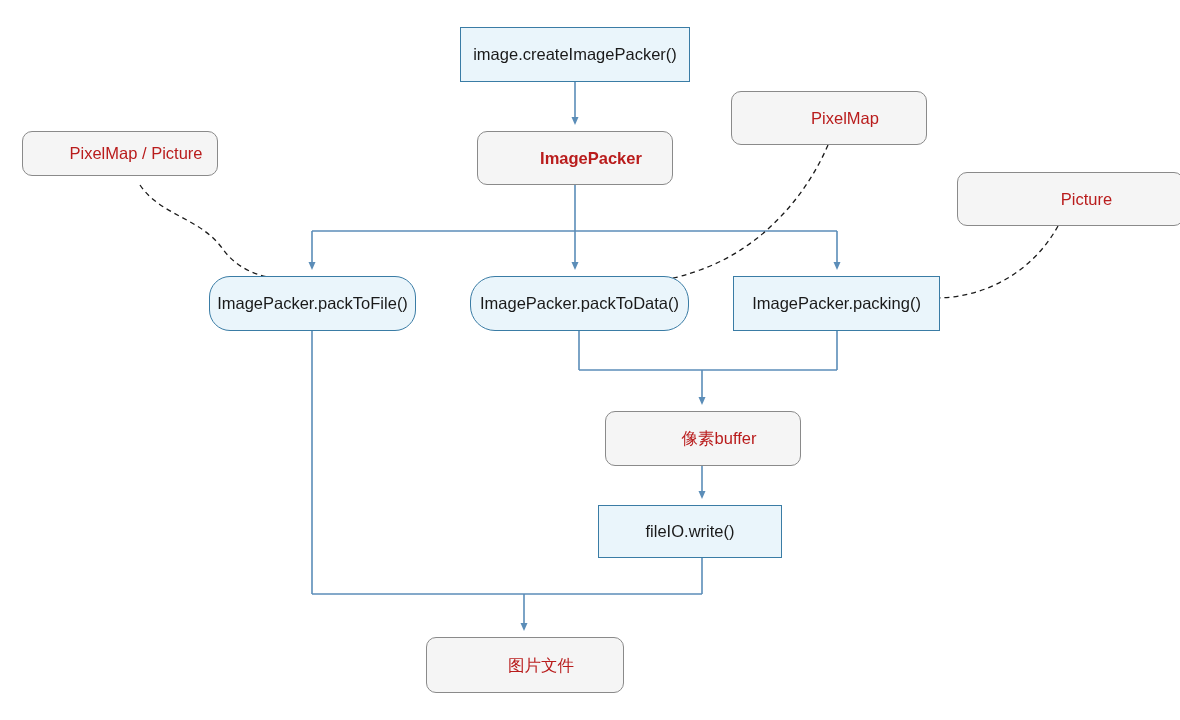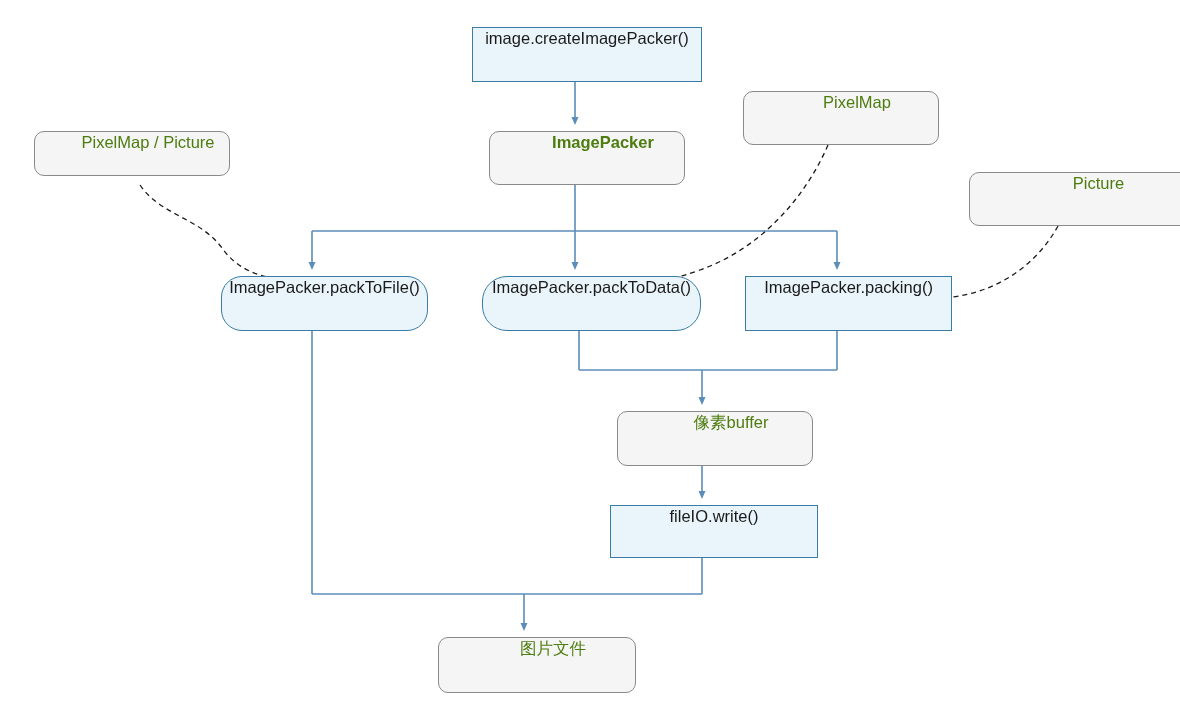--- a/index.html
+++ b/index.html
@@ -1,26 +1,26 @@
 <!DOCTYPE html>
 <html><head>
 <meta charset="utf-8">
 <style>
   html,body{margin:0;padding:0;background:#ffffff;}
   body{width:1180px;height:720px;position:relative;overflow:hidden;
        font-family:"Liberation Sans","DejaVu Sans",sans-serif;}
   #stage{position:absolute;left:0;top:0;width:1180px;height:720px;}
   svg.edges{position:absolute;left:0;top:0;width:1180px;height:720px;pointer-events:none;}
-  .node{position:absolute;box-sizing:border-box;display:flex;align-items:flex-start;
-        justify-content:center;text-align:center;line-height:1.25;margin-left:12px;}
+  .node{position:absolute;box-sizing:border-box;display:flex;align-items:center;
+        justify-content:center;text-align:center;line-height:1.25;}
   .node .lbl{display:block;padding:0 8px;}
   .n-proc{background:#eaf5fb;border:1px solid #3a7ca5;border-radius:0;
           color:#1a1a1a;font-size:16.5px;}
   .n-obj{background:#f5f5f5;border:1px solid #8a8a8a;border-radius:10px;
-         color:#4d7c0f;font-size:16.5px;padding-left:32px;}
+         color:#b91c1c;font-size:16.5px;padding-left:32px;}
 </style>
 </head>
 <body>
 
 <div id="stage">
 
   <svg class="edges" viewBox="0 0 1180 720" xmlns="http://www.w3.org/2000/svg">
     <defs>
       <marker id="ah-blue" markerWidth="10" markerHeight="10" refX="6" refY="4" orient="auto" markerUnits="userSpaceOnUse">
         <path d="M0,0.5 L8,4 L0,7.5 z" fill="#5b8db8"></path>
@@ -95,21 +95,21 @@
   </div>
 
   <div class="node n-proc" style="left:733px;top:276px;width:207px;height:55px;">
     <span class="lbl">ImagePacker.packing()</span>
   </div>
 
   <div class="node n-obj" style="left:605px;top:411px;width:196px;height:55px;">
     <span class="lbl">像素buffer</span>
   </div>
 
-  <div class="node n-proc" style="left:598px;top:505px;width:208px;height:53px;">
+  <div class="node n-proc" style="left:598px;top:505px;width:184px;height:53px;">
     <span class="lbl">fileIO.write()</span>
   </div>
 
   <div class="node n-obj" style="left:426px;top:637px;width:198px;height:56px;">
     <span class="lbl">图片文件</span>
   </div>
 
 </div>
 
 </body></html>

